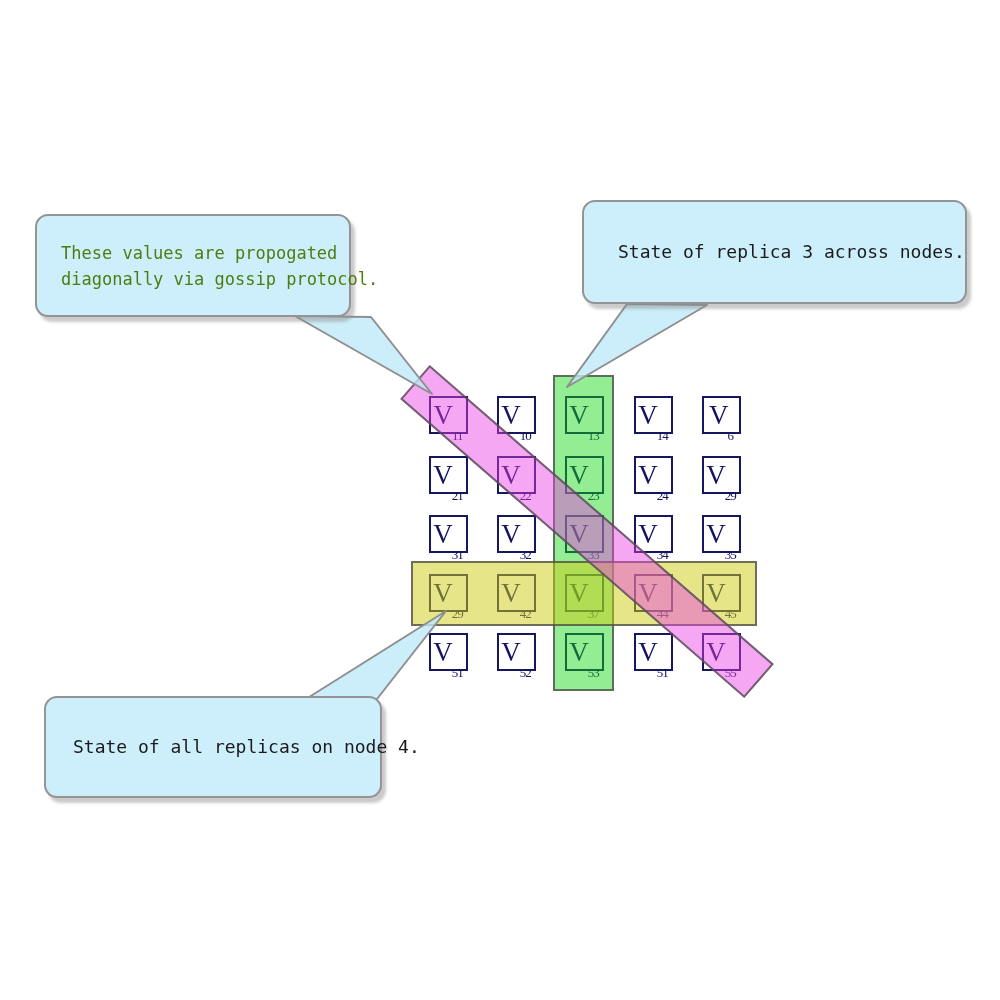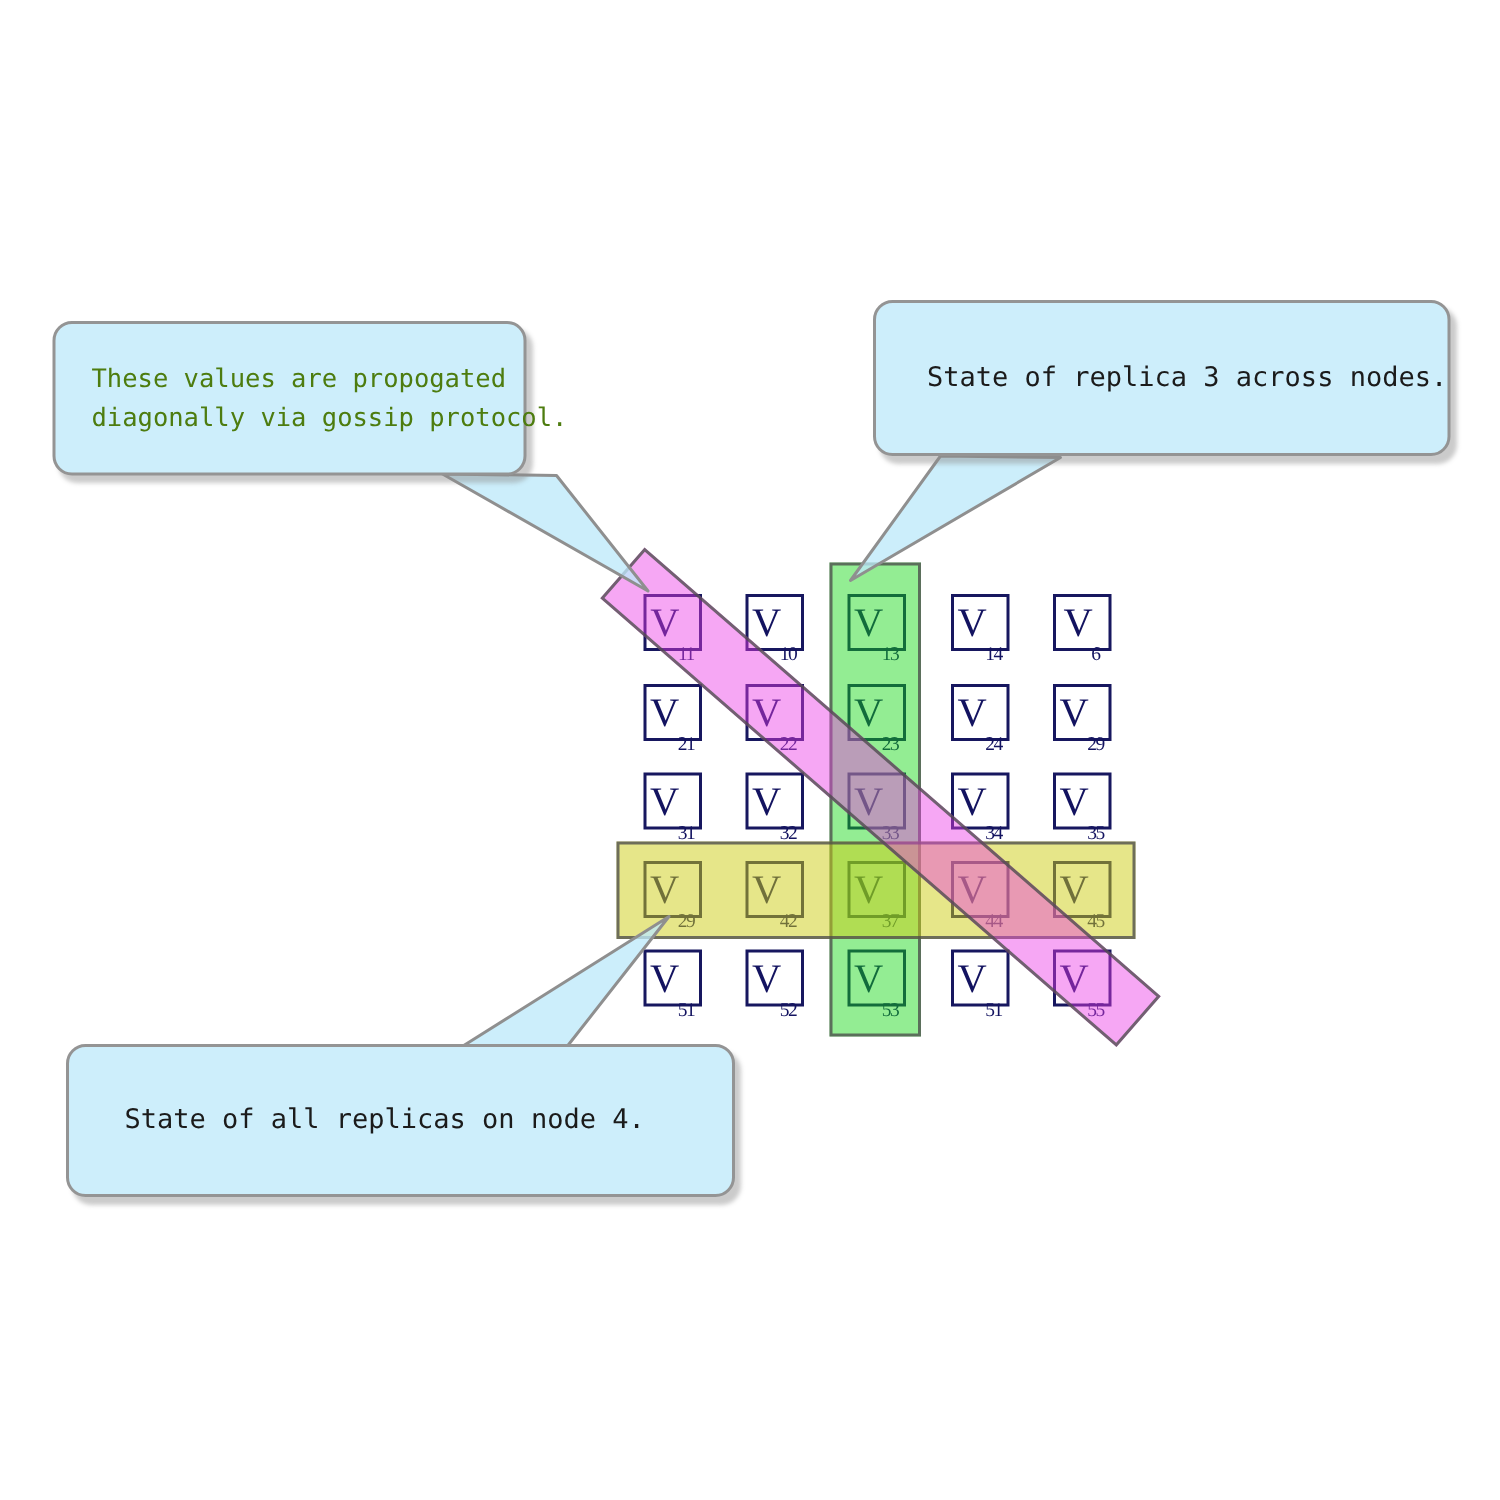--- a/index.html
+++ b/index.html
@@ -27,21 +27,21 @@
   
   .callout{position:absolute;box-sizing:border-box;background:#cdeefb;border:2.5px solid #949494;
            border-radius:13px;box-shadow:4px 5px 3px rgba(140,140,140,0.45);
            display:flex;flex-direction:column;justify-content:center;z-index:6;
            font-family:"DejaVu Sans Mono",monospace;}
   .callout .line{white-space:pre;line-height:26px;}
   .callout-gossip{left:35px;top:214px;width:316px;height:103px;padding-left:24px;
                   color:#4d7c0f;font-size:17px;}
   .callout-replica3{left:582px;top:200px;width:385px;height:104px;padding-left:34px;
                     color:#1b1b1b;font-size:18px;}
-  .callout-node4{left:44px;top:696px;width:446px;height:102px;padding-left:37px;
+  .callout-node4{left:44px;top:696px;width:338px;height:102px;padding-left:27px;
                  color:#1b1b1b;font-size:18px;}
 </style>
 </head>
 <body>
 
 <div class="stage">
 
   <div class="cell" style="left:429px;top:396px">
       <span class="v">V</span>
       <span class="s">11</span>

